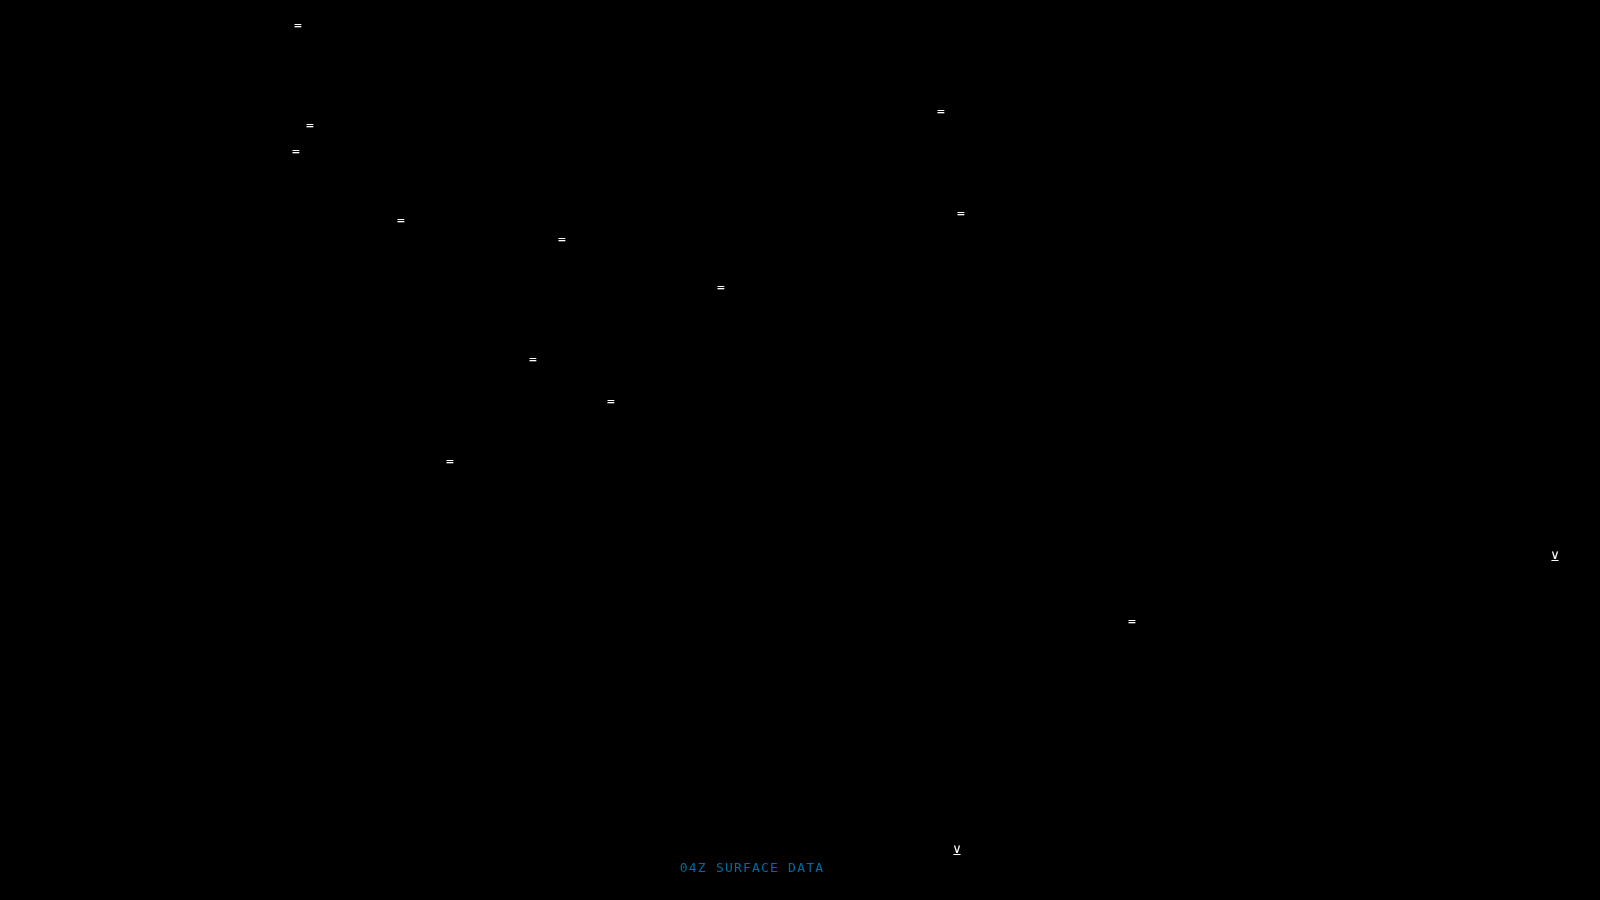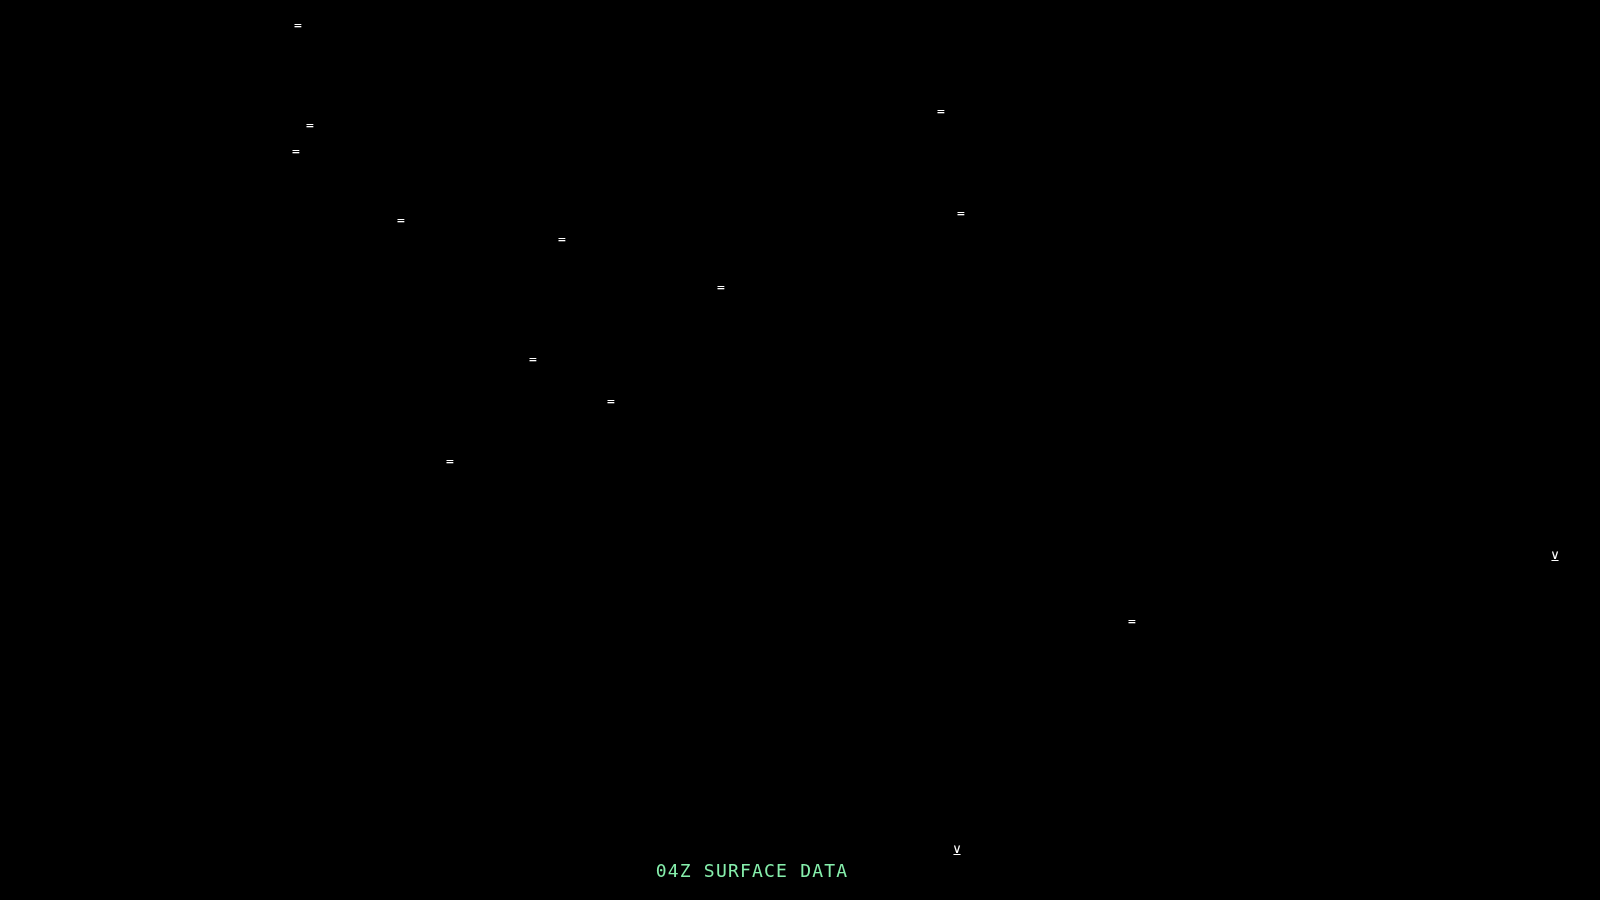--- a/index.html
+++ b/index.html
@@ -25,23 +25,23 @@
     line-height: 13px;
     white-space: pre;
     letter-spacing: 0px;
     transform: translate(-50%, -50%);
   }
   .caption {
     position: absolute;
     left: 0;
     width: 1504px;
     text-align: center;
-    color: #86efac;
+    color: #0369a1;
     font-family: "DejaVu Sans Mono", monospace;
-    font-size: 18px;
+    font-size: 13px;
     letter-spacing: 1.2px;
     white-space: pre;
   }
 </style>
 </head>
 <body>
 
 <div id="stage">
   <div id="stations">
       <div class="station" style="left: 298px; top: 24px;">=</div>

